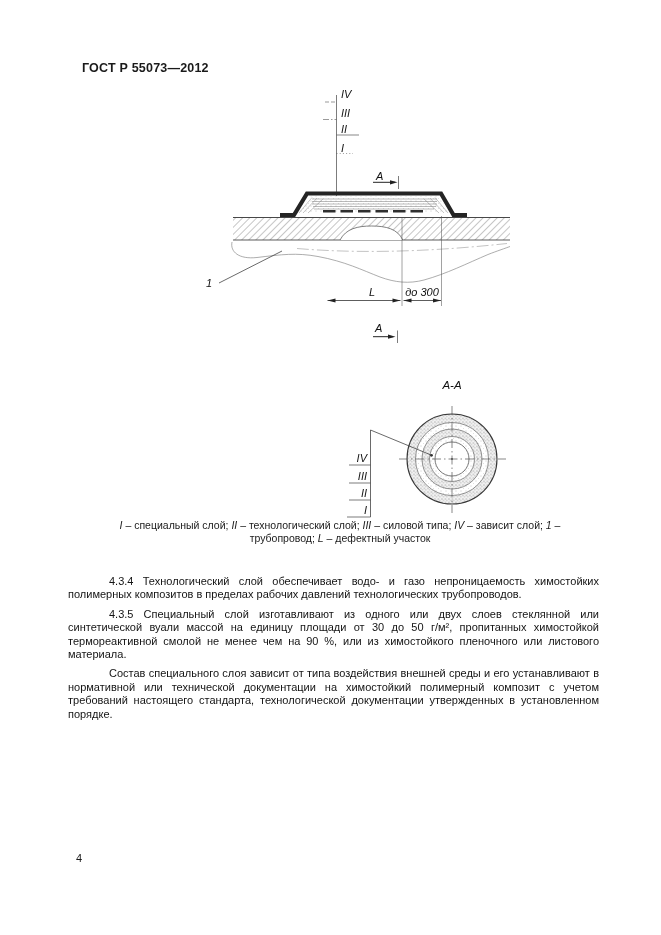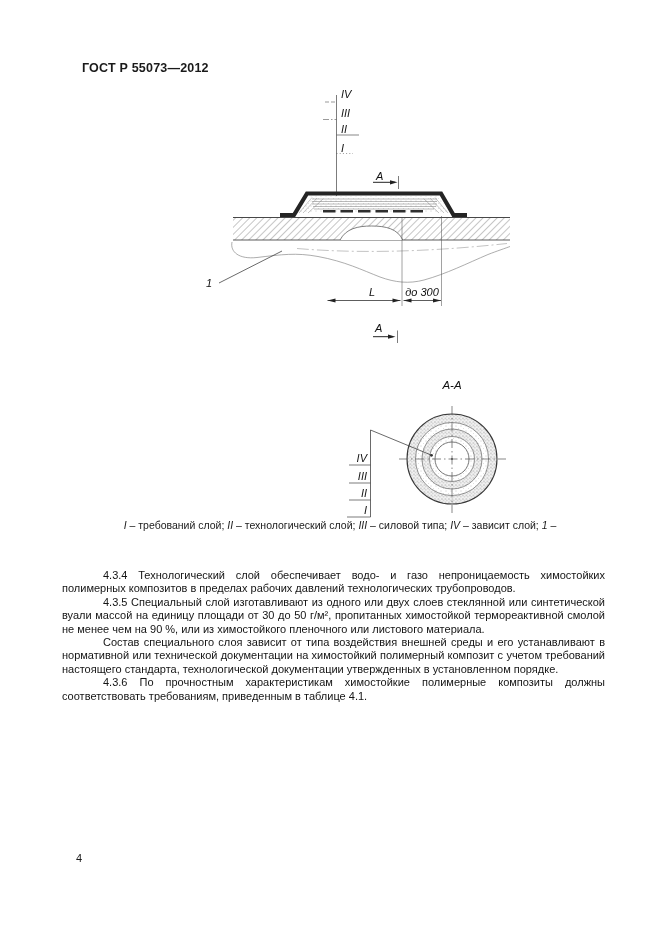--- a/index.html
+++ b/index.html
@@ -15,21 +15,21 @@
   .figure-svg { position:absolute; left:0; top:85px; }
   .caption {
     position:absolute; left:30px; top:519px; width:620px;
     text-align:center; font-size:10.5px; line-height:13px; color:#1a1a1a;
   }
   .caption .it { font-style:italic; }
   .bodytext {
     position:absolute; left:62px; top:569px; width:543px;
     font-size:11px; line-height:13.4px; text-align:justify; color:#141414;
   }
-  .bodytext p { margin:0; text-indent:41px; }
+  .bodytext p { margin:6px; text-indent:41px; }
   .pagenum { position:absolute; left:76px; top:852px; font-size:11px; }
   svg text {
     font-family:"Liberation Sans", sans-serif; font-style:italic;
     font-size:11px; fill:#111;
   }
   svg text.big { font-size:11.5px; }
 </style>
 </head>
 <body>
 
@@ -168,25 +168,25 @@
         <line x1="349" y1="398" x2="370.5" y2="398" stroke="#444" stroke-width="0.7"></line>
         <text x="367" y="412" text-anchor="end">II</text>
         <line x1="349" y1="415" x2="370.5" y2="415" stroke="#444" stroke-width="0.7"></line>
         <text x="367" y="429" text-anchor="end">I</text>
         <line x1="347" y1="432" x2="370.5" y2="432" stroke="#444" stroke-width="0.7"></line>
       </g>
     </g>
   </svg>
 
   <div class="caption">
-    <div><span class="it">I</span><span> – требований слой; </span><span class="it">II</span><span> – технологический слой; </span><span class="it">III</span><span> – силовой типа; </span><span class="it">IV</span><span> – зависит слой; </span><span class="it">1</span><span> –</span></div>
+    <div><span class="it">I</span><span> – специальный слой; </span><span class="it">II</span><span> – технологический слой; </span><span class="it">III</span><span> – силовой типа; </span><span class="it">IV</span><span> – зависит слой; </span><span class="it">1</span><span> –</span></div>
+    <div><span>трубопровод; </span><span class="it">L</span><span> – дефектный участок</span></div>
   </div>
 
   <div class="bodytext">
     <p>4.3.4 Технологический слой обеспечивает водо- и газо непроницаемость химостойких полимерных композитов в пределах рабочих давлений технологических трубопроводов.</p>
     <p>4.3.5 Специальный слой изготавливают из одного или двух слоев стеклянной или синтетической вуали массой на единицу площади от 30 до 50 г/м², пропитанных химостойкой термореактивной смолой не менее чем на 90 %, или из химостойкого пленочного или листового материала.</p>
     <p>Состав специального слоя зависит от типа воздействия внешней среды и его устанавливают в нормативной или технической документации на химостойкий полимерный композит с учетом требований настоящего стандарта, технологической документации утвержденных в установленном порядке.</p>
-    <p>4.3.6 По прочностным характеристикам химостойкие полимерные композиты должны соответствовать требованиям, приведенным в таблице 4.1.</p>
   </div>
 
   <div class="pagenum">4</div>
 
 </div>
 
 </body></html>

